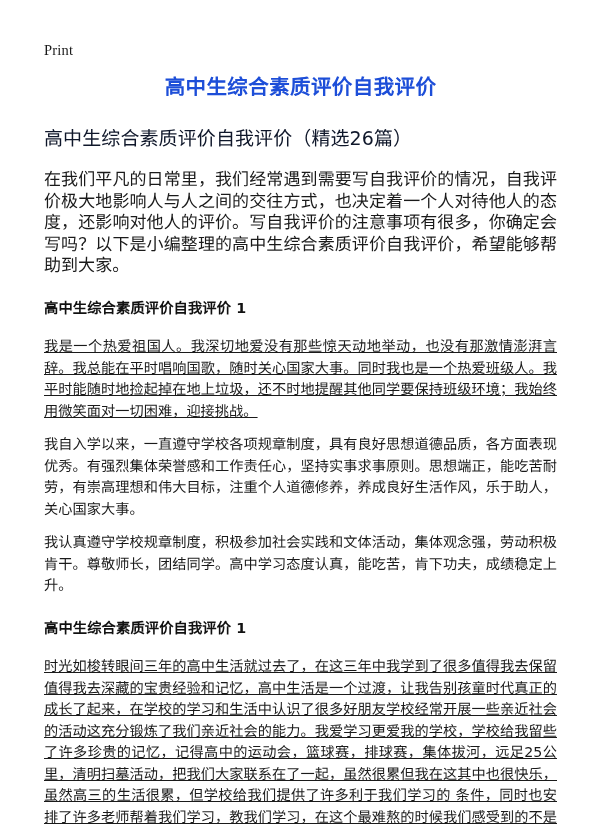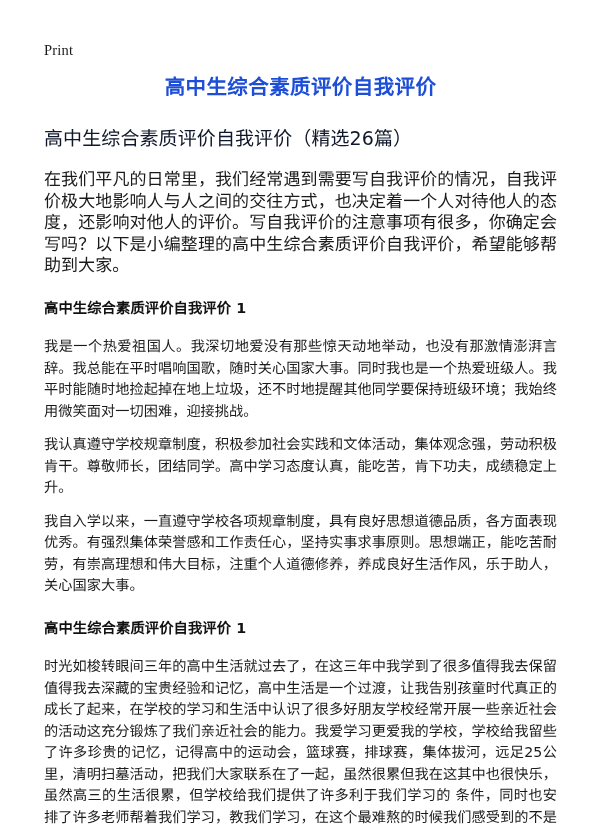--- a/index.html
+++ b/index.html
@@ -81,20 +81,21 @@
     line-height: 21.5px;
     color: #1a1a1a;
     text-align: justify;
     text-justify: inter-ideograph;
     letter-spacing: 0.05px;
     word-break: break-all;
   }
 
   .body-para.first-after-intro {
     margin-top: 17px;
+    text-decoration: underline;
   }
 
   .intro-para {
     margin: 17px 0 0 0;
     font-size: 17px;
     line-height: 21.5px;
     color: #1a1a1a;
     text-align: justify;
     text-justify: inter-ideograph;
     letter-spacing: 0.05px;
@@ -114,22 +115,22 @@
 
     <p class="doc-subtitle">高中生综合素质评价自我评价（精选26篇）</p>
 
     <p class="intro-para">在我们平凡的日常里，我们经常遇到需要写自我评价的情况，自我评价极大地影响人与人之间的交往方式，也决定着一个人对待他人的态度，还影响对他人的评价。写自我评价的注意事项有很多，你确定会写吗？以下是小编整理的高中生综合素质评价自我评价，希望能够帮助到大家。</p>
 
     <h2 class="section-heading">高中生综合素质评价自我评价 1</h2>
 
     <p class="body-para first-after-intro">我是一个热爱祖国人。我深切地爱没有那些惊天动地举动，也没有那激情澎湃言辞。我总能在平时唱响国歌，随时关心国家大事。同时我也是一个热爱班级人。我平时能随时地捡起掉在地上垃圾，还不时地提醒其他同学要保持班级环境；我始终用微笑面对一切困难，迎接挑战。</p>
 
 
+    <p class="body-para">我自入学以来，一直遵守学校各项规章制度，具有良好思想道德品质，各方面表现优秀。有强烈集体荣誉感和工作责任心，坚持实事求事原则。思想端正，能吃苦耐劳，有崇高理想和伟大目标，注重个人道德修养，养成良好生活作风，乐于助人，关心国家大事。</p>
+
     <p class="body-para">我认真遵守学校规章制度，积极参加社会实践和文体活动，集体观念强，劳动积极肯干。尊敬师长，团结同学。高中学习态度认真，能吃苦，肯下功夫，成绩稳定上升。</p>
-
-    <p class="body-para">我自入学以来，一直遵守学校各项规章制度，具有良好思想道德品质，各方面表现优秀。有强烈集体荣誉感和工作责任心，坚持实事求事原则。思想端正，能吃苦耐劳，有崇高理想和伟大目标，注重个人道德修养，养成良好生活作风，乐于助人，关心国家大事。</p>
 
     <h2 class="section-heading">高中生综合素质评价自我评价 1</h2>
 
     <p class="body-para first-after-intro">时光如梭转眼间三年的高中生活就过去了，在这三年中我学到了很多值得我去保留值得我去深藏的宝贵经验和记忆，高中生活是一个过渡，让我告别孩童时代真正的成长了起来，在学校的学习和生活中认识了很多好朋友学校经常开展一些亲近社会的活动这充分锻炼了我们亲近社会的能力。我爱学习更爱我的学校，学校给我留些了许多珍贵的记忆，记得高中的运动会，篮球赛，排球赛，集体拔河，远足25公里，清明扫墓活动，把我们大家联系在了一起，虽然很累但我在这其中也很快乐，虽然高三的生活很累，但学校给我们提供了许多利于我们学习的 条件，同时也安排了许多老师帮着我们学习，教我们学习，在这个最难熬的时候我们感受到的不是苦，不是累，而是更多的爱。</p>
 
   </div>
 </div>
 
 </body></html>

